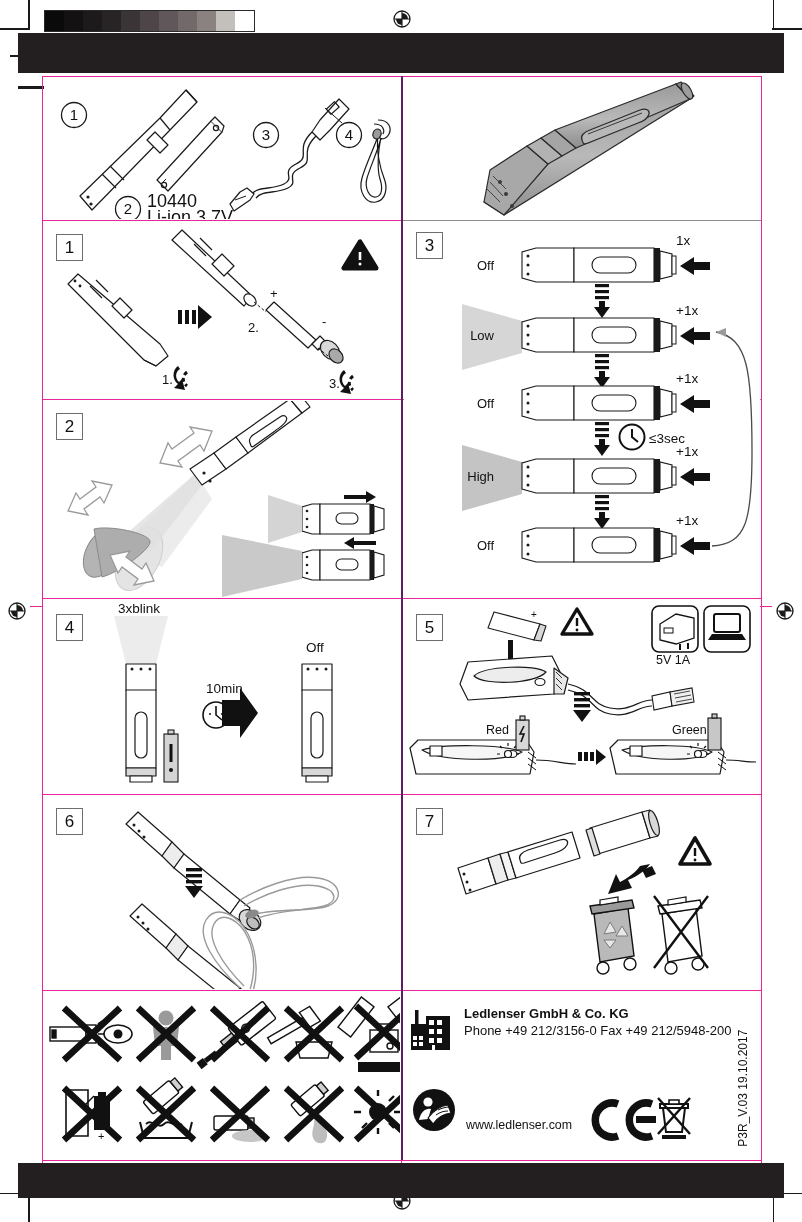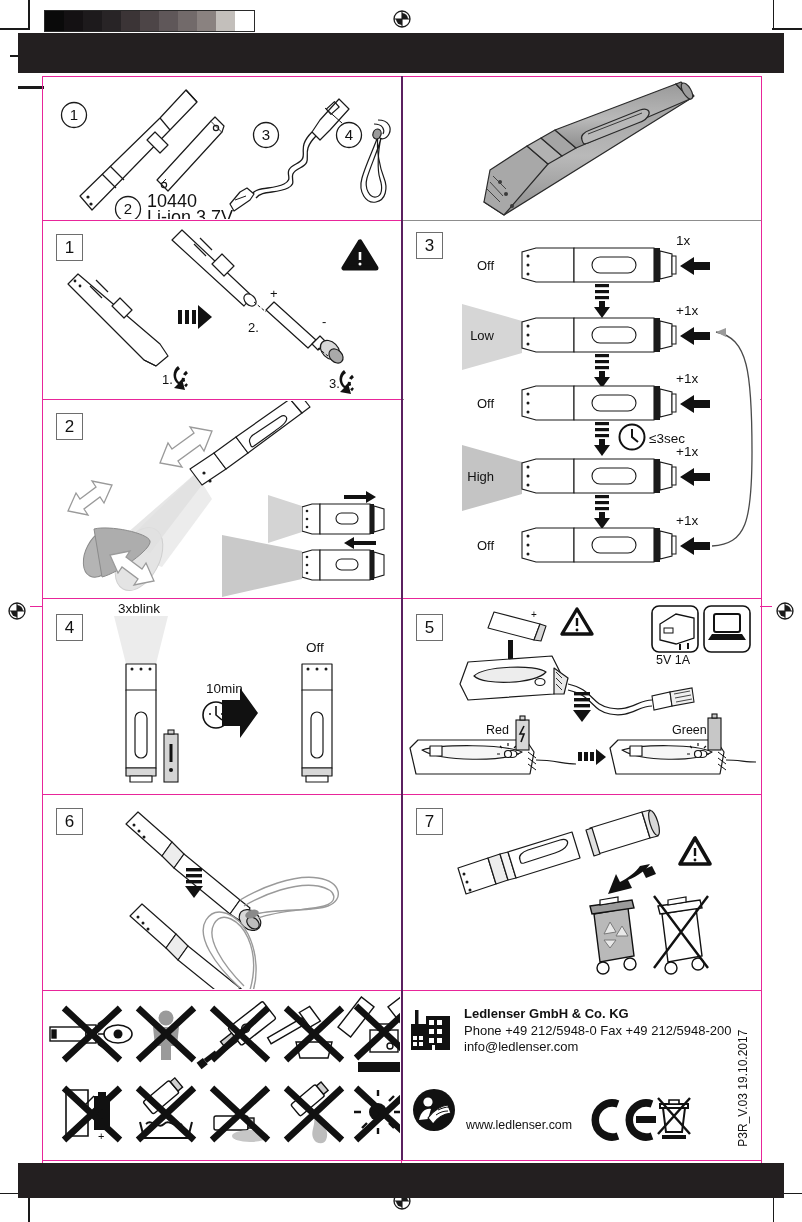--- a/index.html
+++ b/index.html
@@ -777,22 +777,21 @@
             <rect x="27" y="14" width="5" height="5"></rect>
           <rect x="19" y="23" width="5" height="5"></rect>
             <rect x="27" y="23" width="5" height="5"></rect>
           <rect x="19" y="32" width="5" height="5"></rect>
             <rect x="27" y="32" width="5" height="5"></rect>
           <rect x="22" y="39" width="3" height="5"></rect>
         </g>
       </svg>
       <div class="company">
         <div class="t bold">Ledlenser GmbH &amp; Co. KG</div>
-        <div class="t">Phone +49 212/5948-0 Fax +49 212/5948-200</div>
-        <div class="t">info@ledlenser.com</div>
+        <div class="t">Phone +49 212/3156-0 Fax +49 212/5948-200</div>
       </div>
 
       <svg width="44" height="44" viewBox="0 0 44 44" style="position:absolute;left:8px;top:96px">
         <circle cx="22" cy="22" r="21" fill="#111"></circle>
         <circle cx="16" cy="14" r="4.6" fill="#fff"></circle>
         <path d="M7 32 C9 23 14 20 19 21 L16 31 Z" fill="#fff"></path>
         <path d="M16 30 C22 22 28 18 36 17 L39 25 C31 26 25 30 21 36 Z" fill="#fff" stroke="#111" stroke-width="1.2"></path>
         <path d="M26 22 C30 20 34 19 37 19" stroke="#111" stroke-width="1" fill="none"></path>
         <path d="M24 27 C28 24 32 23 36 23" stroke="#111" stroke-width="1" fill="none"></path>
       </svg>

